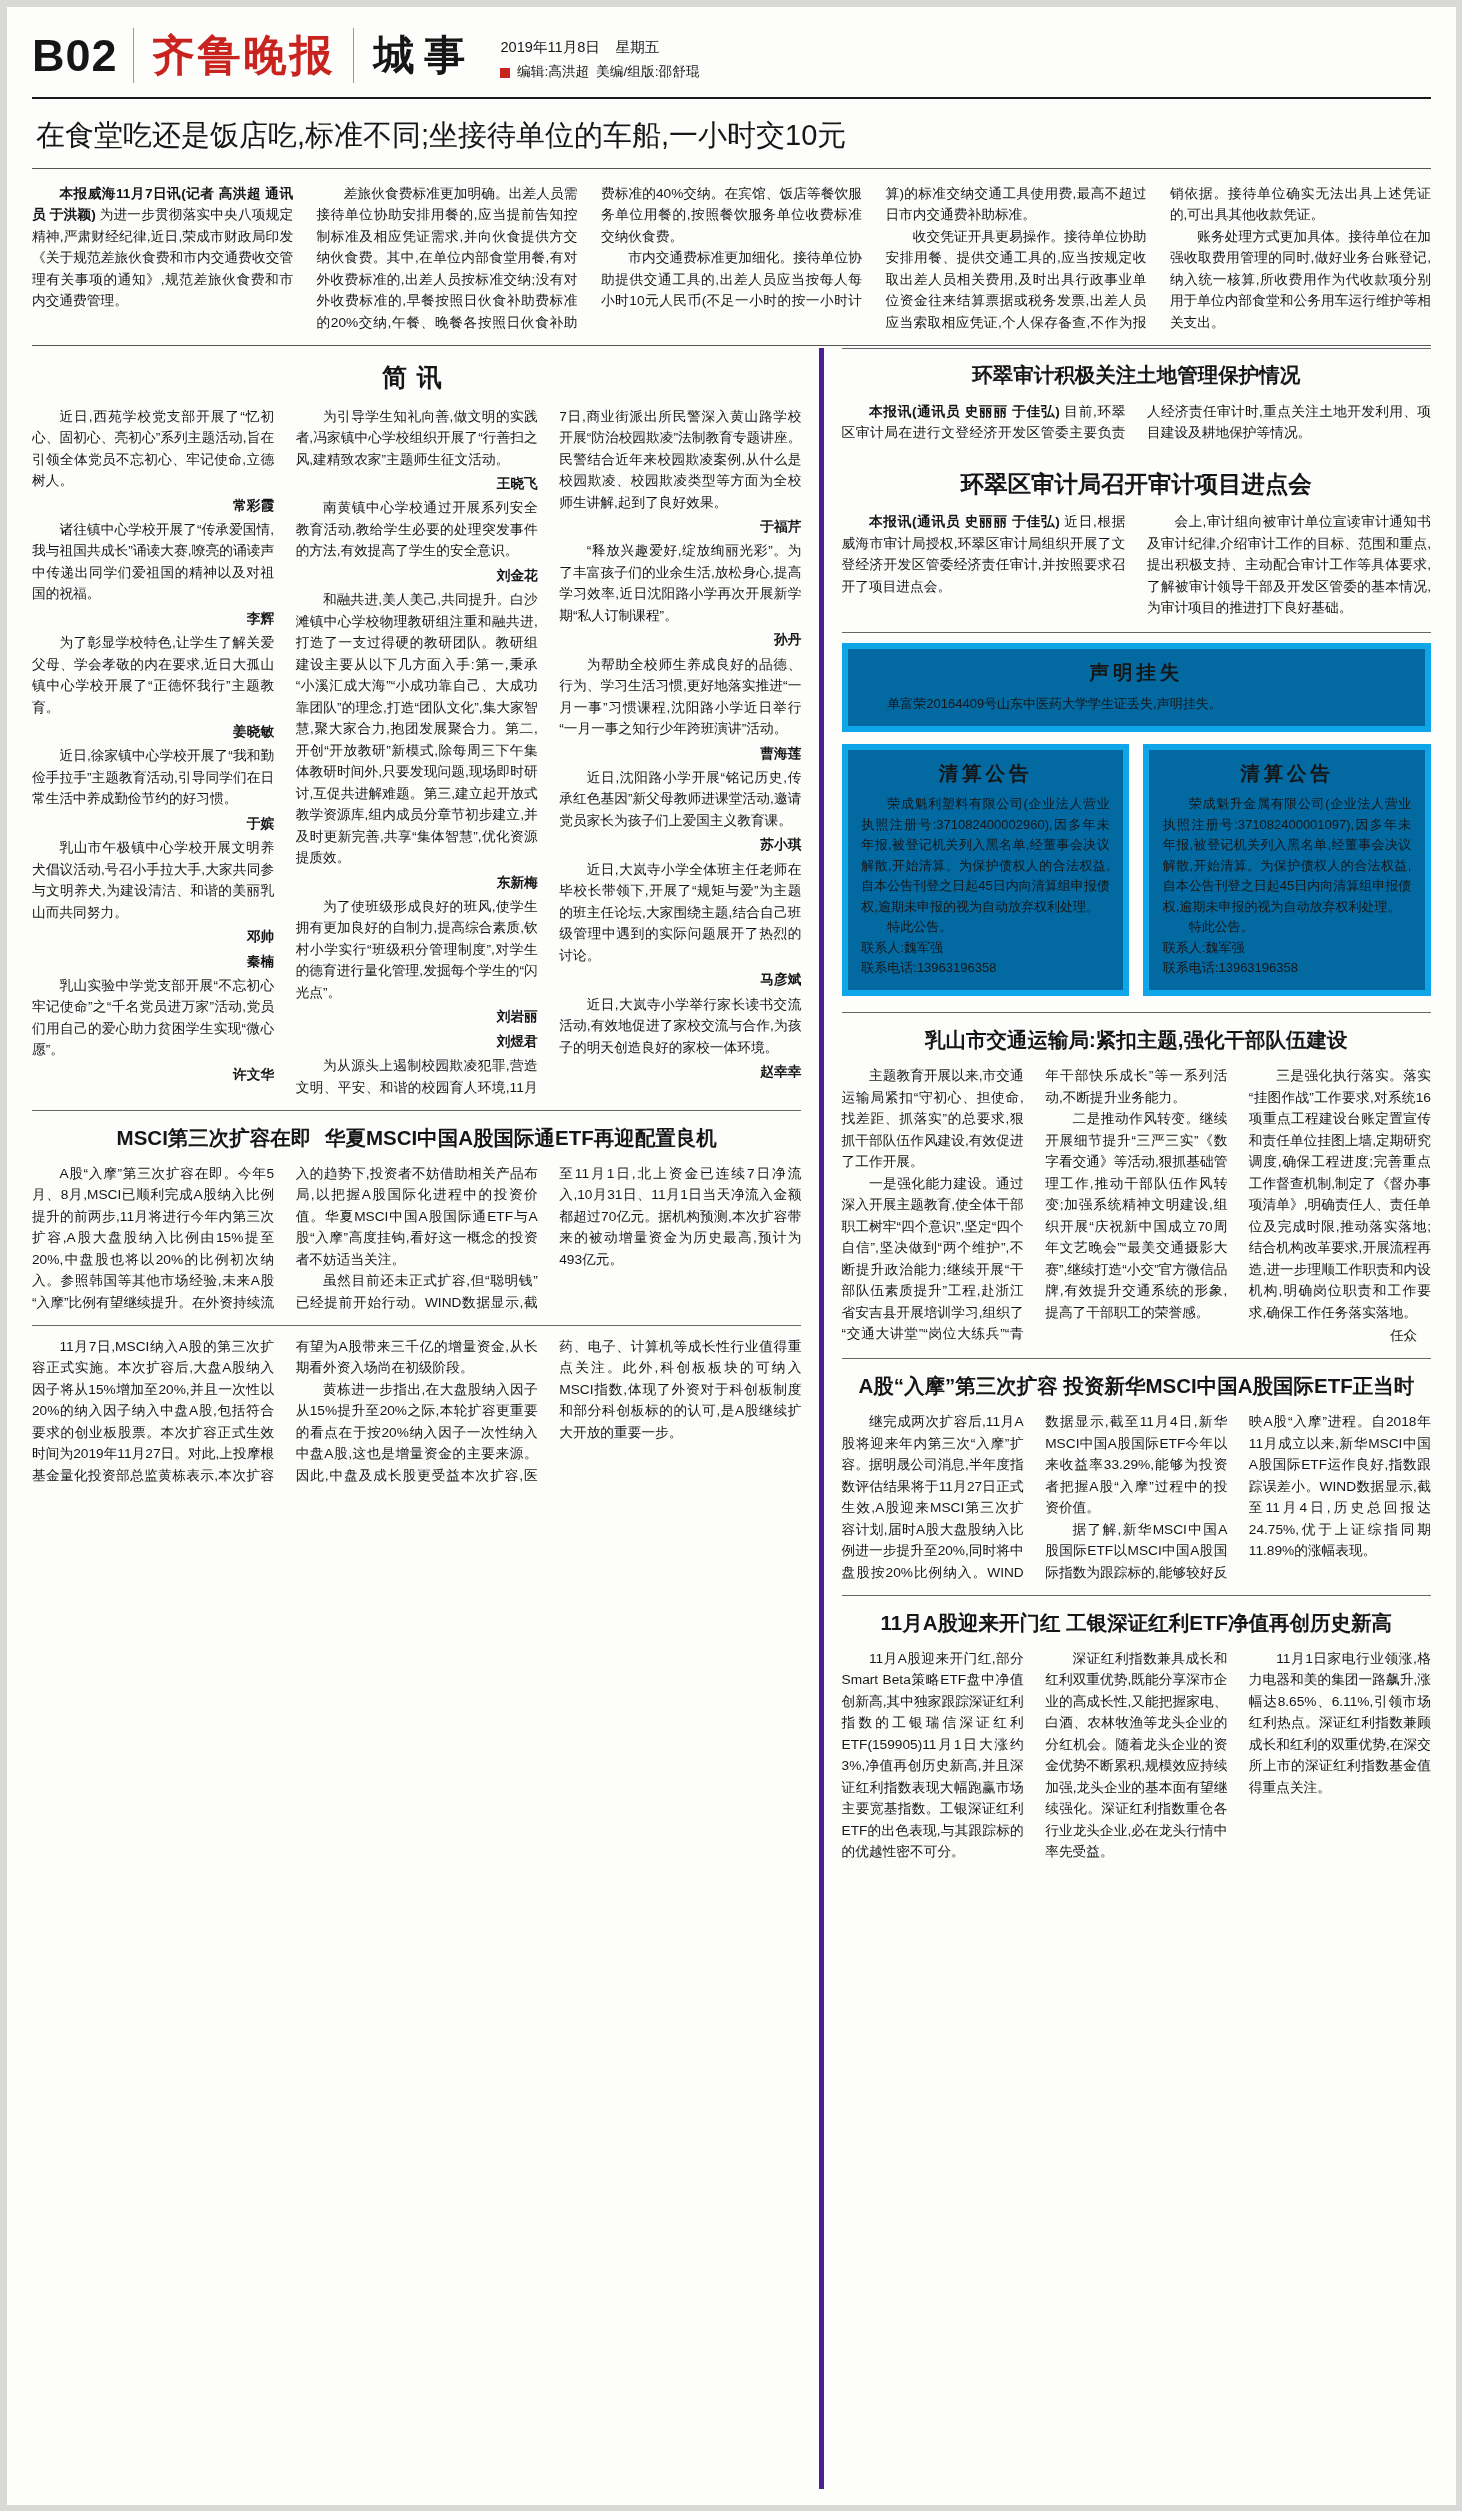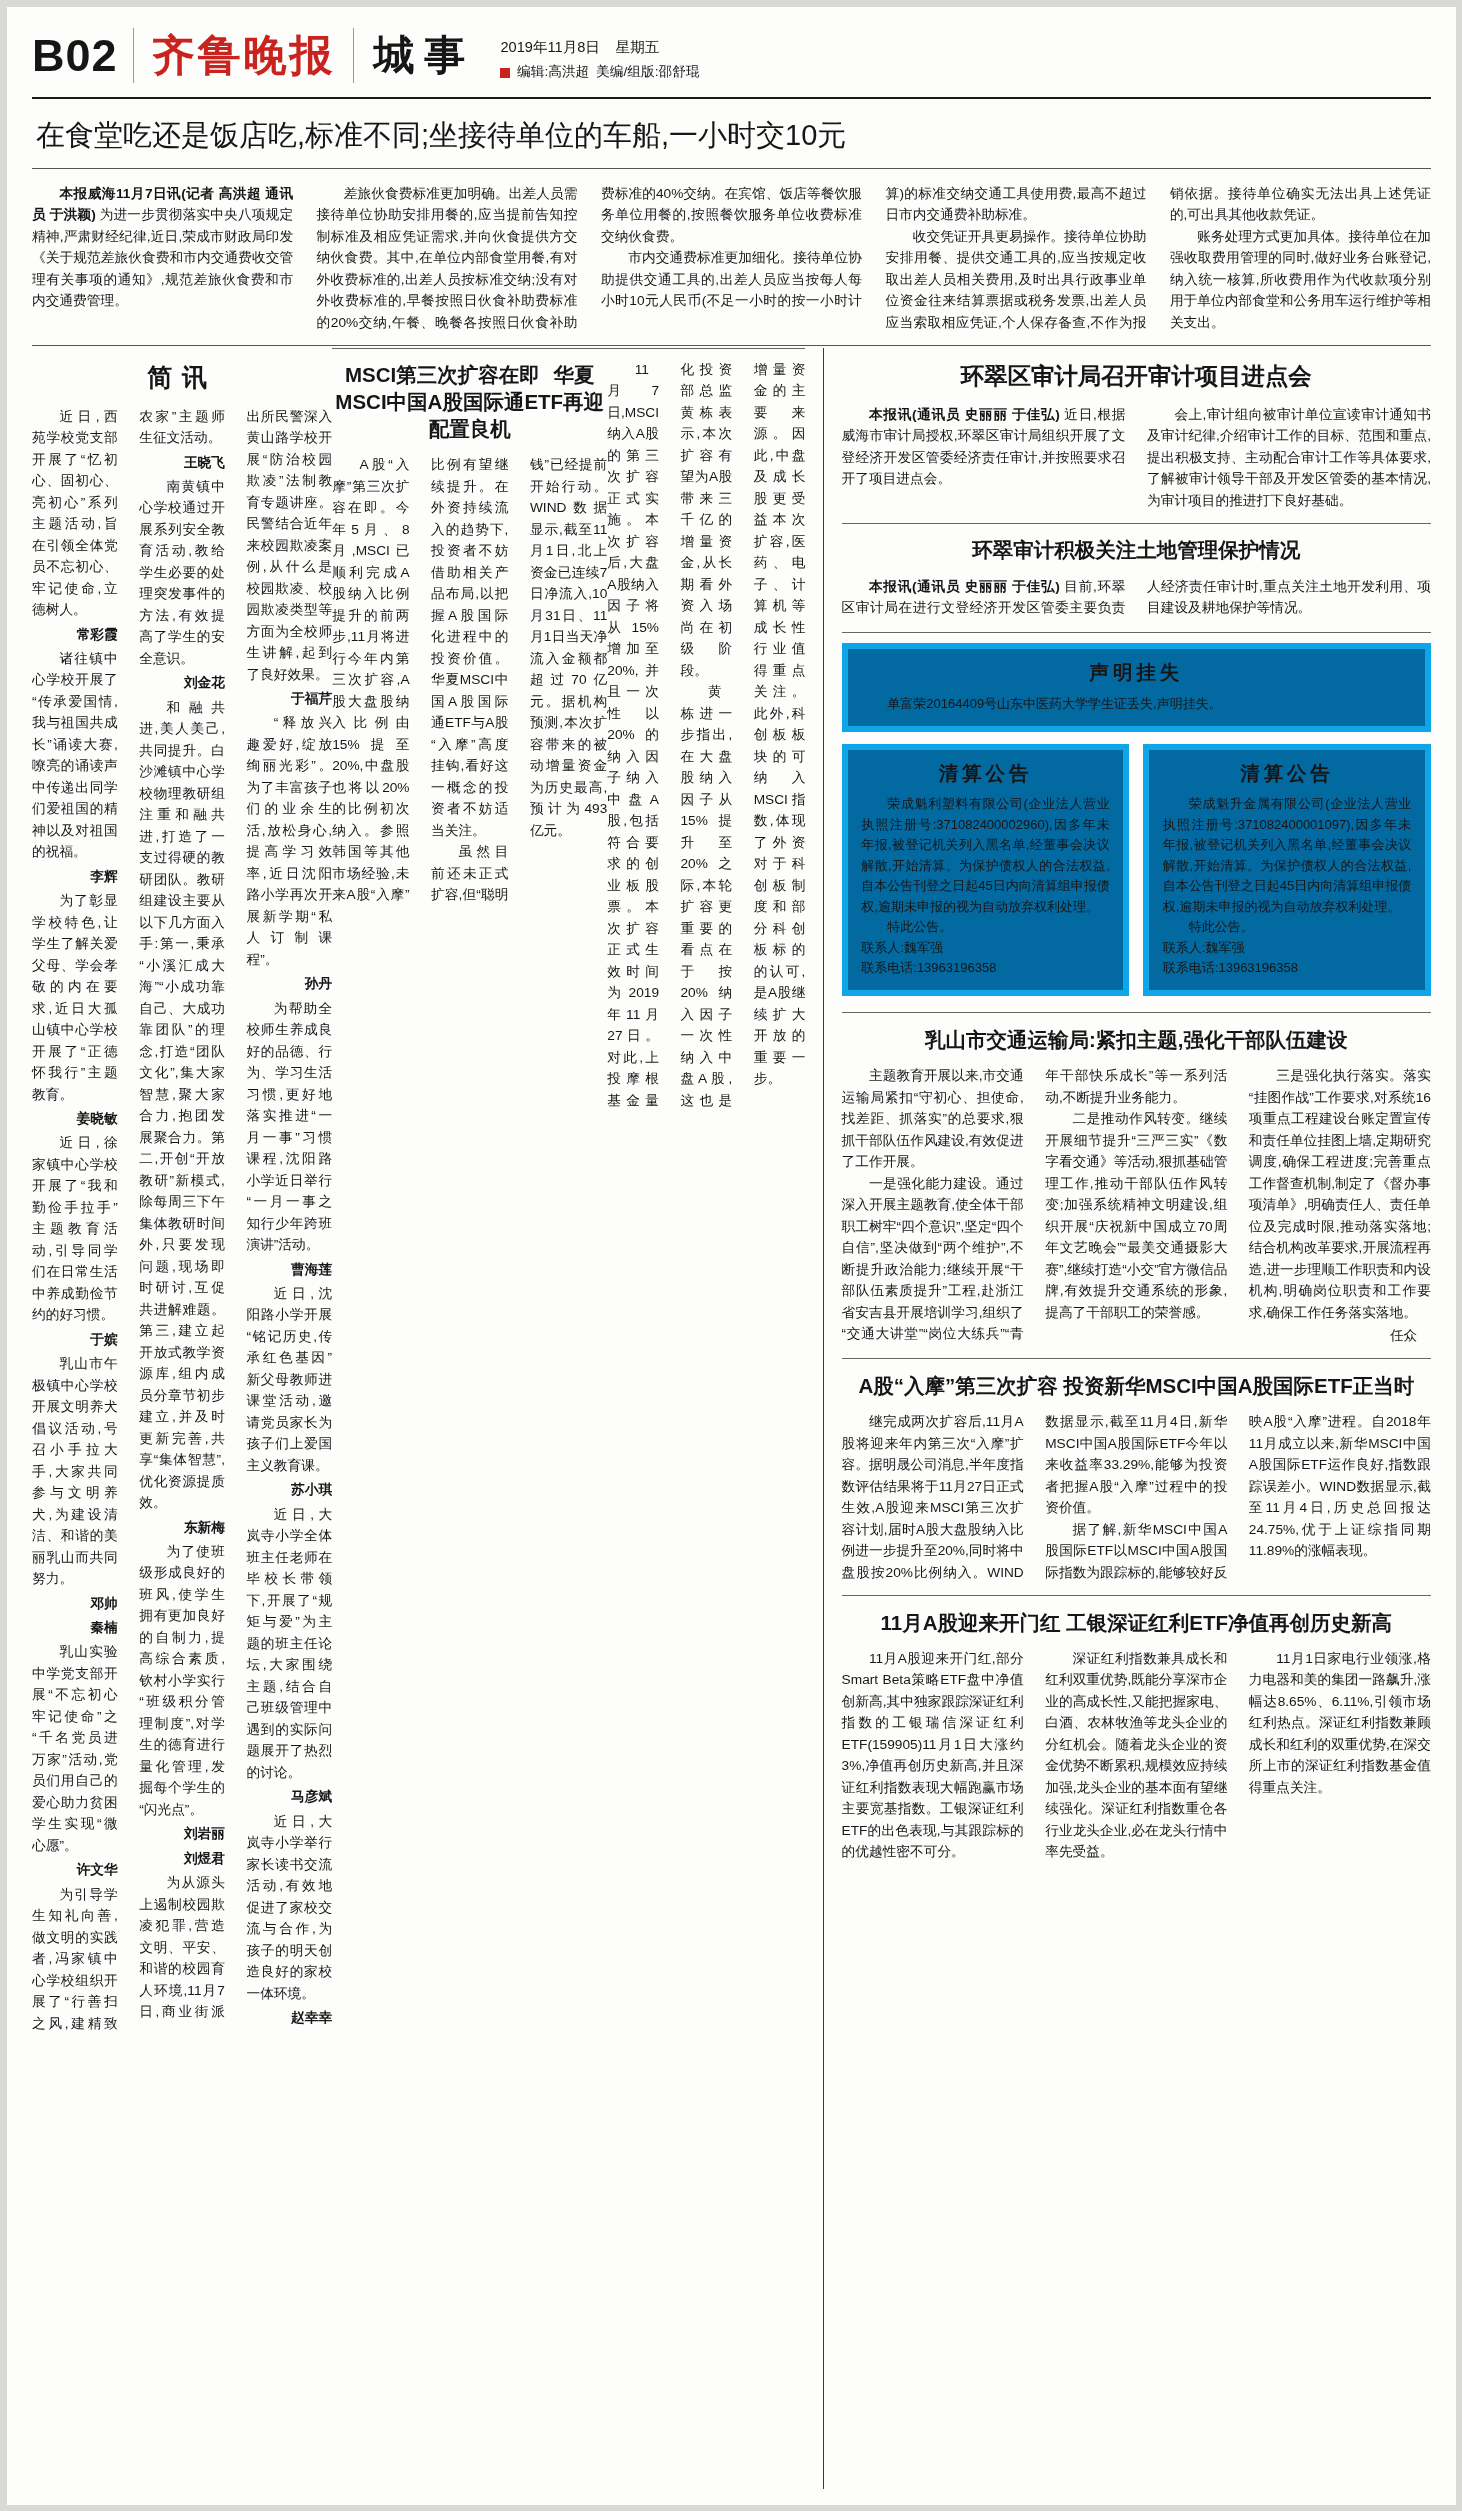--- a/index.html
+++ b/index.html
@@ -25,21 +25,21 @@
   .subhead { font-size:29px; margin:17.6px 3.9px 11.7px; text-align:left; font-weight:500; }
   .thin-rule { border-top:1px solid #555; }
   .lead-body { column-count:5; column-gap:23.4px; font-size:13.7px; line-height:21.5px; text-align:justify; margin:13.7px 0 11.7px; }
   .byline { font-weight:bold;margin-top:28px; }
   .para,.item-p { text-indent:2em; }
   .item-au { text-align:right; font-weight:bold; margin:2.9px 0; text-indent:0; }
   .item-line { text-indent:0; }
 
   
   .main { flex:1; display:flex; margin-top:2px; min-height:0; }
-  .col-left { width:792px; padding-right:17.6px; border-right:1px solid #4c1d95; display:flex; }
+  .col-left { width:792px; padding-right:17.6px; border-right:5px solid #4c1d95; display:flex; flex-direction:column; }
   .col-right { flex:1; padding-left:17.6px; display:flex; flex-direction:column; }
   .sect { padding:9.8px 0 11.7px; }
   .sect.ruled { border-top:1px solid #666; }
   .sect.grow { flex:1; }
   .sect-title { text-align:center; font-weight:900; margin:3.9px 0 11.7px; line-height:1.3; } .t-lg { font-size:23.4px; } .t-md { font-size:20.5px; }
   .briefs-title { font-size:25px; letter-spacing:9.8px; }
   .kicker { margin-right:13.7px; }
   .body-txt { font-size:13.7px; line-height:21.5px; text-align:justify; column-gap:21.5px; }
   .cols-2 { column-count:2; } .cols-3 { column-count:3; }
   .author-sig { text-align:right; padding-right:1em; font-size:13.7px; margin-top:2px; }
@@ -149,34 +149,34 @@
         <div class="body-txt cols-3">
             <p class="para">11月7日,MSCI纳入A股的第三次扩容正式实施。本次扩容后,大盘A股纳入因子将从15%增加至20%,并且一次性以20%的纳入因子纳入中盘A股,包括符合要求的创业板股票。本次扩容正式生效时间为2019年11月27日。对此,上投摩根基金量化投资部总监黄栋表示,本次扩容有望为A股带来三千亿的增量资金,从长期看外资入场尚在初级阶段。</p>
             <p class="para">黄栋进一步指出,在大盘股纳入因子从15%提升至20%之际,本轮扩容更重要的看点在于按20%纳入因子一次性纳入中盘A股,这也是增量资金的主要来源。因此,中盘及成长股更受益本次扩容,医药、电子、计算机等成长性行业值得重点关注。此外,科创板板块的可纳入MSCI指数,体现了外资对于科创板制度和部分科创板标的的认可,是A股继续扩大开放的重要一步。</p>
           </div>
       </section>
 
     </div>
 
     <div class="col-right">
 
+      <section class="sect ruled">
+        <h3 class="sect-title t-md">环翠审计积极关注土地管理保护情况</h3>
+        <div class="body-txt cols-2">
+          <p class="item-p"><span class="byline">本报讯(通讯员 史丽丽 于佳弘)</span><span> 目前,环翠区审计局在进行文登经济开发区管委主要负责人经济责任审计时,重点关注土地开发利用、项目建设及耕地保护等情况。</span></p>
+        </div>
+      </section>
+
       <section class="sect">
         <h3 class="sect-title t-lg">环翠区审计局召开审计项目进点会</h3>
         <div class="body-txt cols-2">
           <p class="item-p"><span class="byline">本报讯(通讯员 史丽丽 于佳弘)</span><span> 近日,根据威海市审计局授权,环翠区审计局组织开展了文登经济开发区管委经济责任审计,并按照要求召开了项目进点会。</span></p>
           <div>
               <p class="para">会上,审计组向被审计单位宣读审计通知书及审计纪律,介绍审计工作的目标、范围和重点,提出积极支持、主动配合审计工作等具体要求,了解被审计领导干部及开发区管委的基本情况,为审计项目的推进打下良好基础。</p>
             </div>
-        </div>
-      </section>
-
-      <section class="sect ruled">
-        <h3 class="sect-title t-md">环翠审计积极关注土地管理保护情况</h3>
-        <div class="body-txt cols-2">
-          <p class="item-p"><span class="byline">本报讯(通讯员 史丽丽 于佳弘)</span><span> 目前,环翠区审计局在进行文登经济开发区管委主要负责人经济责任审计时,重点关注土地开发利用、项目建设及耕地保护等情况。</span></p>
         </div>
       </section>
 
       <section class="sect ruled notice-stack">
         <div class="box">
           <h4>声明挂失</h4>
           <div class="body-txt">
             <p class="item-p">单富荣20164409号山东中医药大学学生证丢失,声明挂失。</p>
           </div>
         </div>

